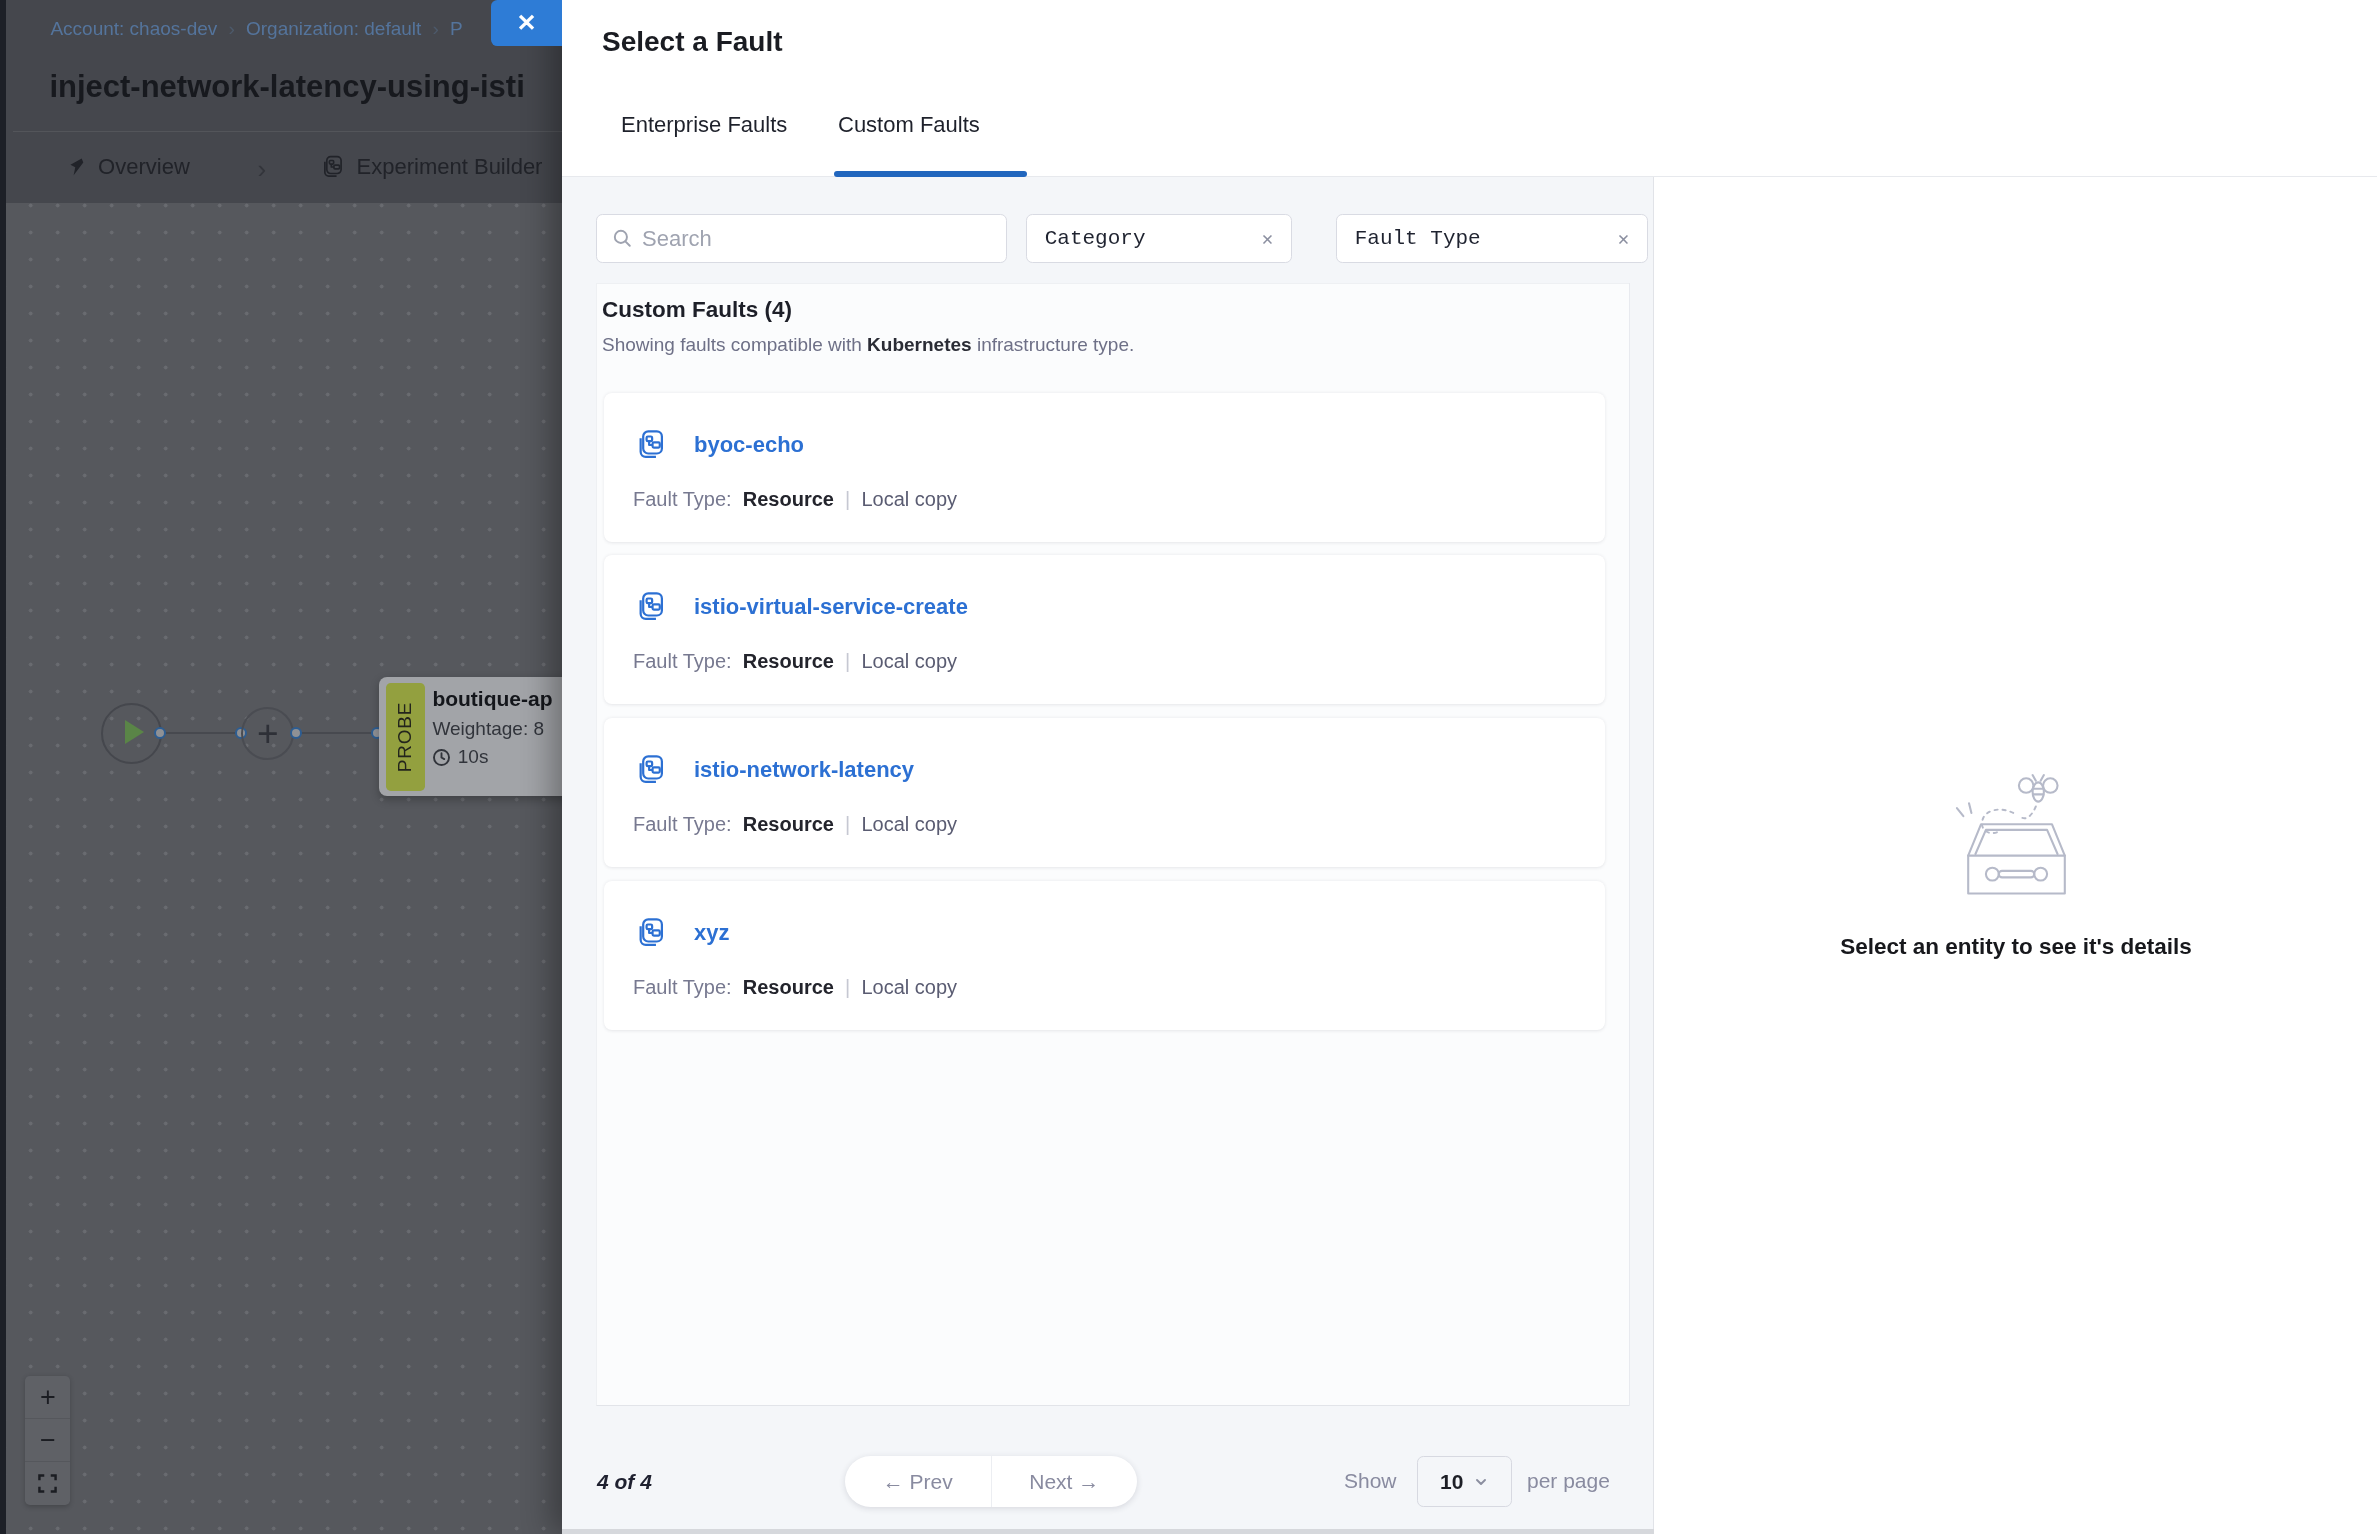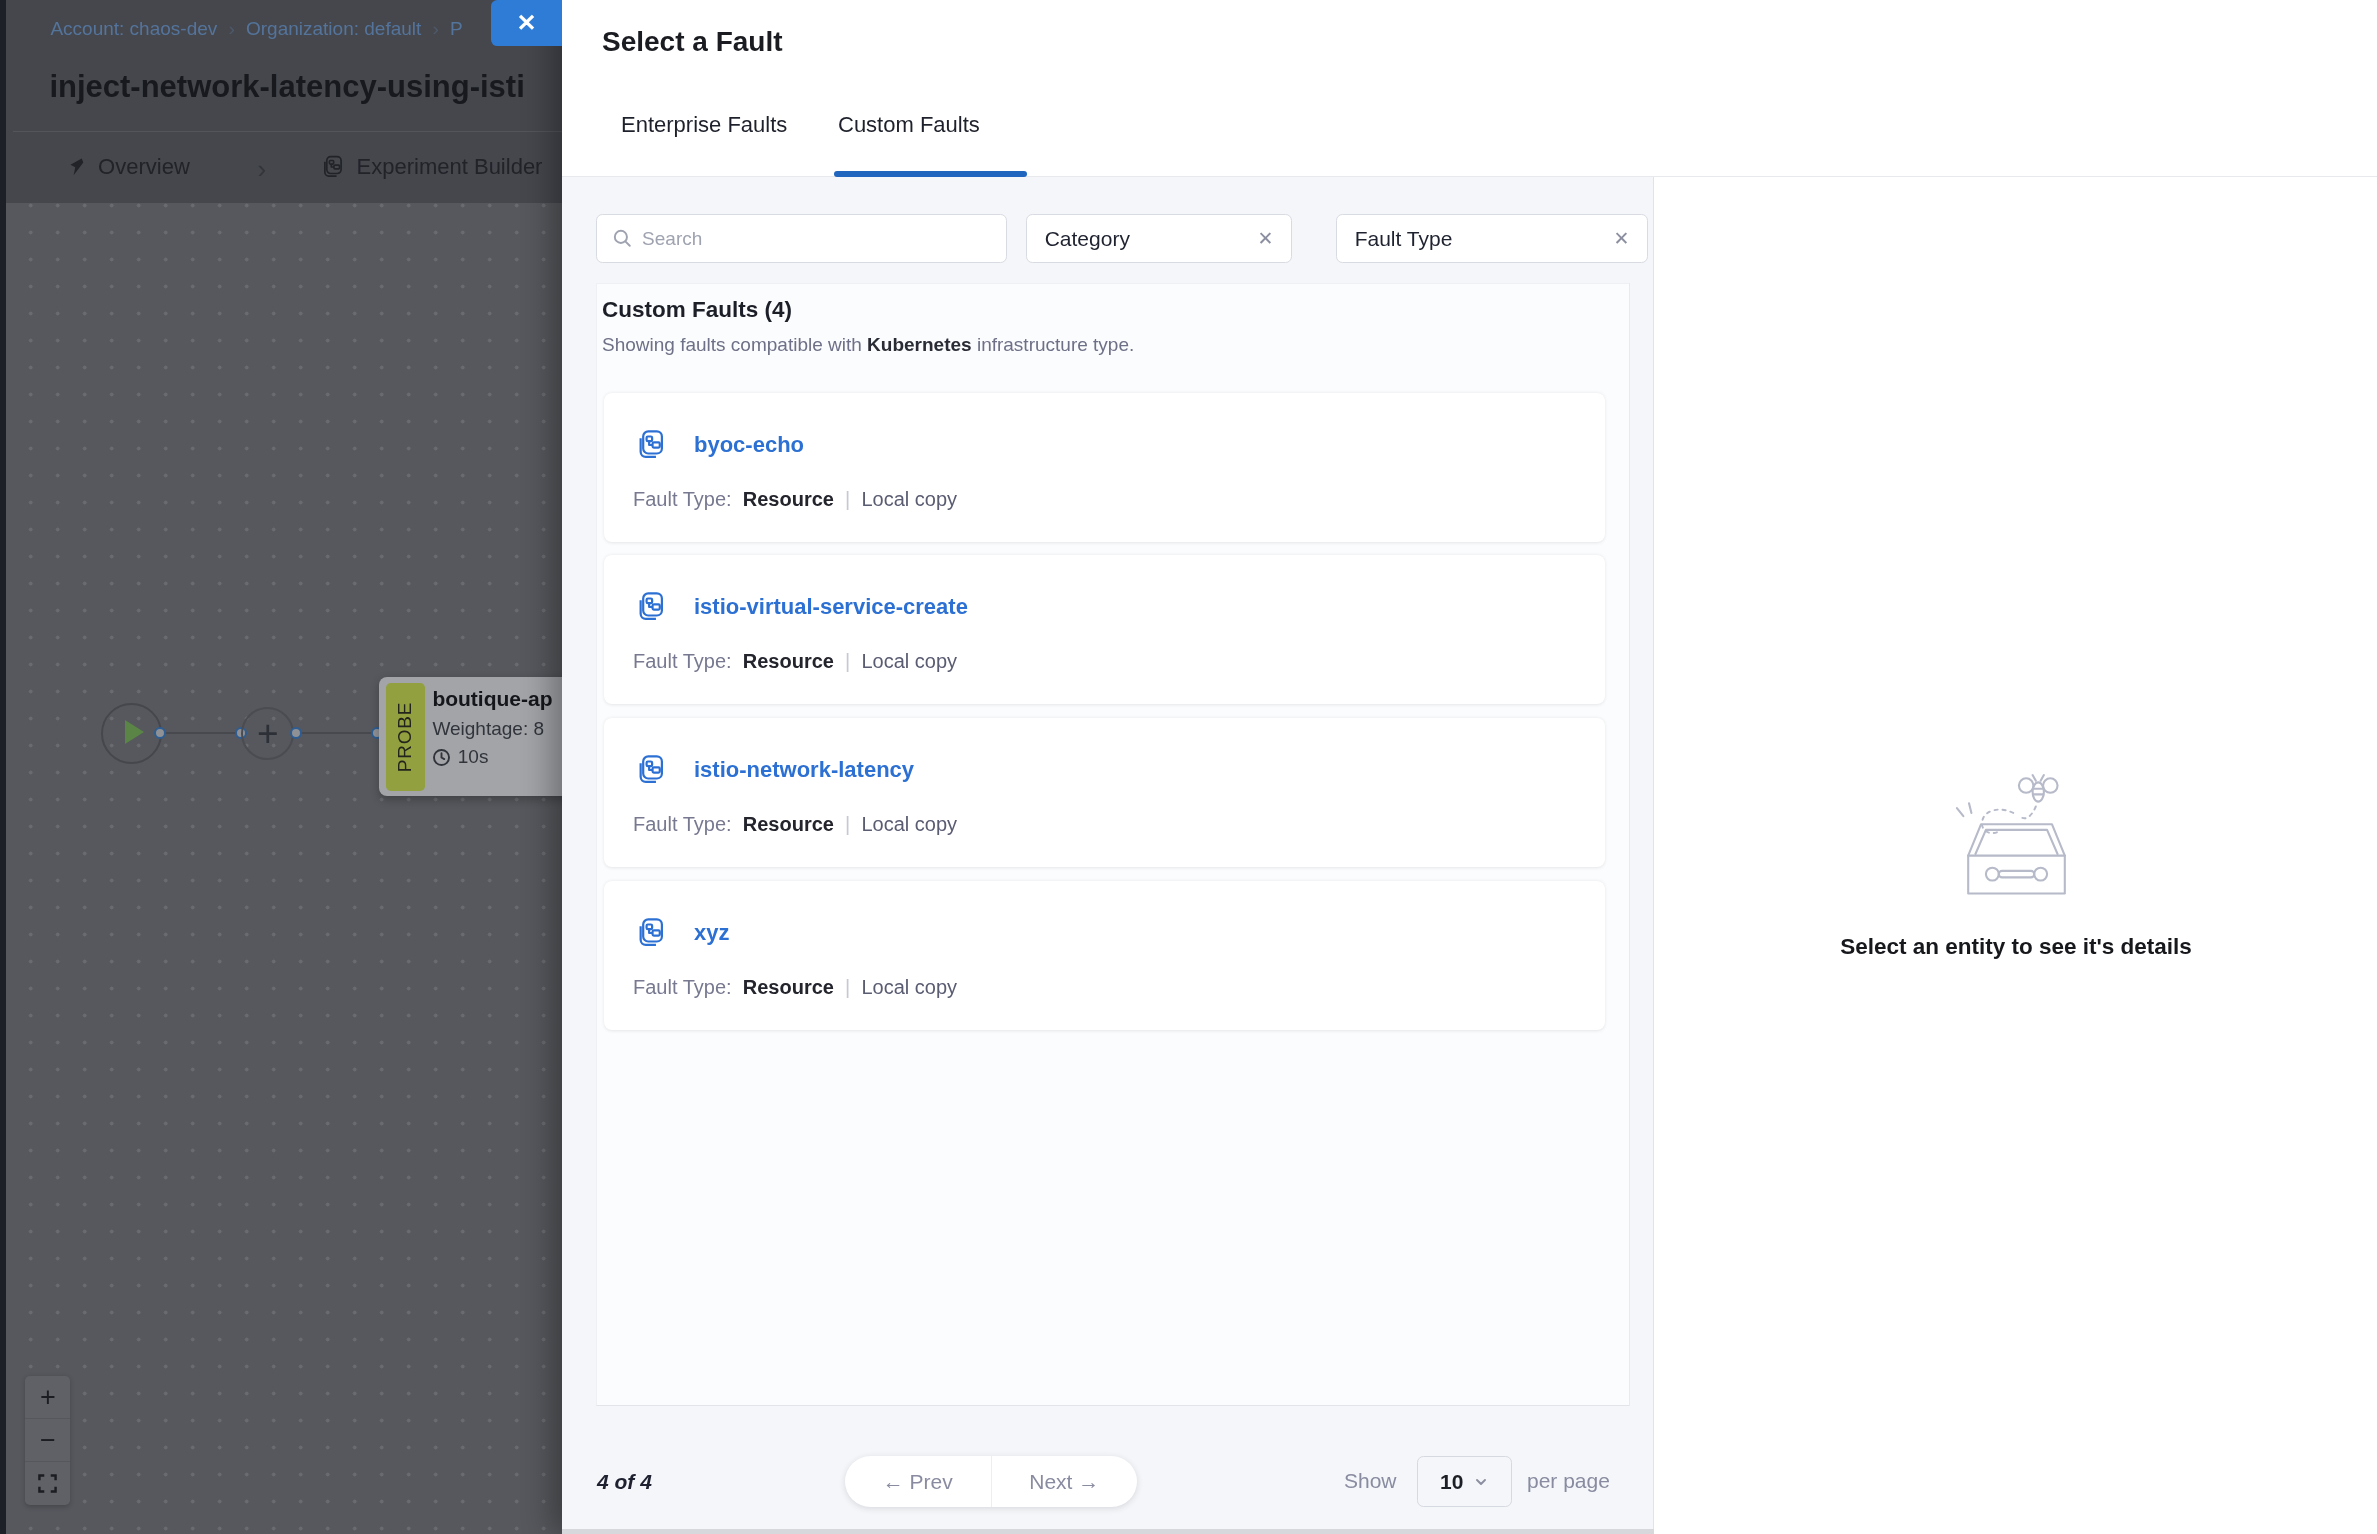--- a/index.html
+++ b/index.html
@@ -48,23 +48,23 @@
   .modal-title { position:absolute; left:40px; top:26px; font-size:28px; font-weight:bold; color:#1a1c22; }
   .mtab { position:absolute; top:112px; font-size:22px; color:#1e212b; cursor:pointer; }
   .mtab.enterprise { left:59px; }
   .mtab.custom { left:276px; font-weight:500; }
   .mtab-underline { position:absolute; left:272px; top:171px; width:193px; height:5.6px; background:#2166be; border-radius:3.2px; }
 
   .modal-body { position:absolute; left:0; top:177px; width:1815px; height:1357px; }
   .list-col { position:absolute; left:0; top:0; width:1092px; height:1357px; background:#f4f6f9; border-right:0.8px solid #e1e3e8; }
 
   .search-box { position:absolute; left:34px; top:37px; width:411px; height:49px; background:#fff; border:0.8px solid #d9dbe3; border-radius:6.4px; display:flex; align-items:center; padding:0 14.5px; gap:9.6px; }
-  .search-box input { border:none; outline:none; flex:1; font-size:19px; color:#000000; font-family:"Liberation Sans",sans-serif; background:transparent; }
+  .search-box input { border:none; outline:none; flex:1; font-size:22px; color:#000000; font-family:"Liberation Sans",sans-serif; background:transparent; }
   .search-box input::placeholder { color:#9fa3b0; }
-  .chip { position:absolute; top:37px; height:49px; background:#fff; border:0.8px solid #d9dbe3; border-radius:6.4px; display:flex; align-items:center; justify-content:space-between; padding:0 17.7px; font-size:21px; color:#1f2330; cursor:pointer; }
+  .chip { position:absolute; top:37px; height:49px; background:#fff; border:0.8px solid #d9dbe3; border-radius:6.4px; display:flex; align-items:center; justify-content:space-between; padding:0 17.7px; font-size:21px; color:#1f2330; cursor:pointer;font-family:Liberation Mono, monospace; }
   .chip .x { color:#8b8fa0; font-size:19px; margin-left:16px; cursor:pointer; }
   .chip.category { left:464px; width:266px; }
   .chip.faulttype { left:774px; width:312px;gap:24px; }
 
   .list-box { position:absolute; left:34px; top:106px; width:1034px; height:1123px; background:#fbfcfd; border:0.8px solid #eef0f3; border-bottom:0.8px solid #e2e4e9; }
   .list-heading { position:absolute; left:40px; top:120px; font-size:22.5px; font-weight:bold; color:#1d1f28; }
   .list-subtitle { position:absolute; left:40px; top:157px; font-size:19px; color:#6e7087; }
   .list-subtitle b { color:#2a2c35; }
 
   .fault-card { position:absolute; left:42px; width:1001px; height:149px; background:#ffffff; border-radius:8px; box-shadow:0 0.8px 3.2px rgba(40,41,61,.10); cursor:pointer; }

